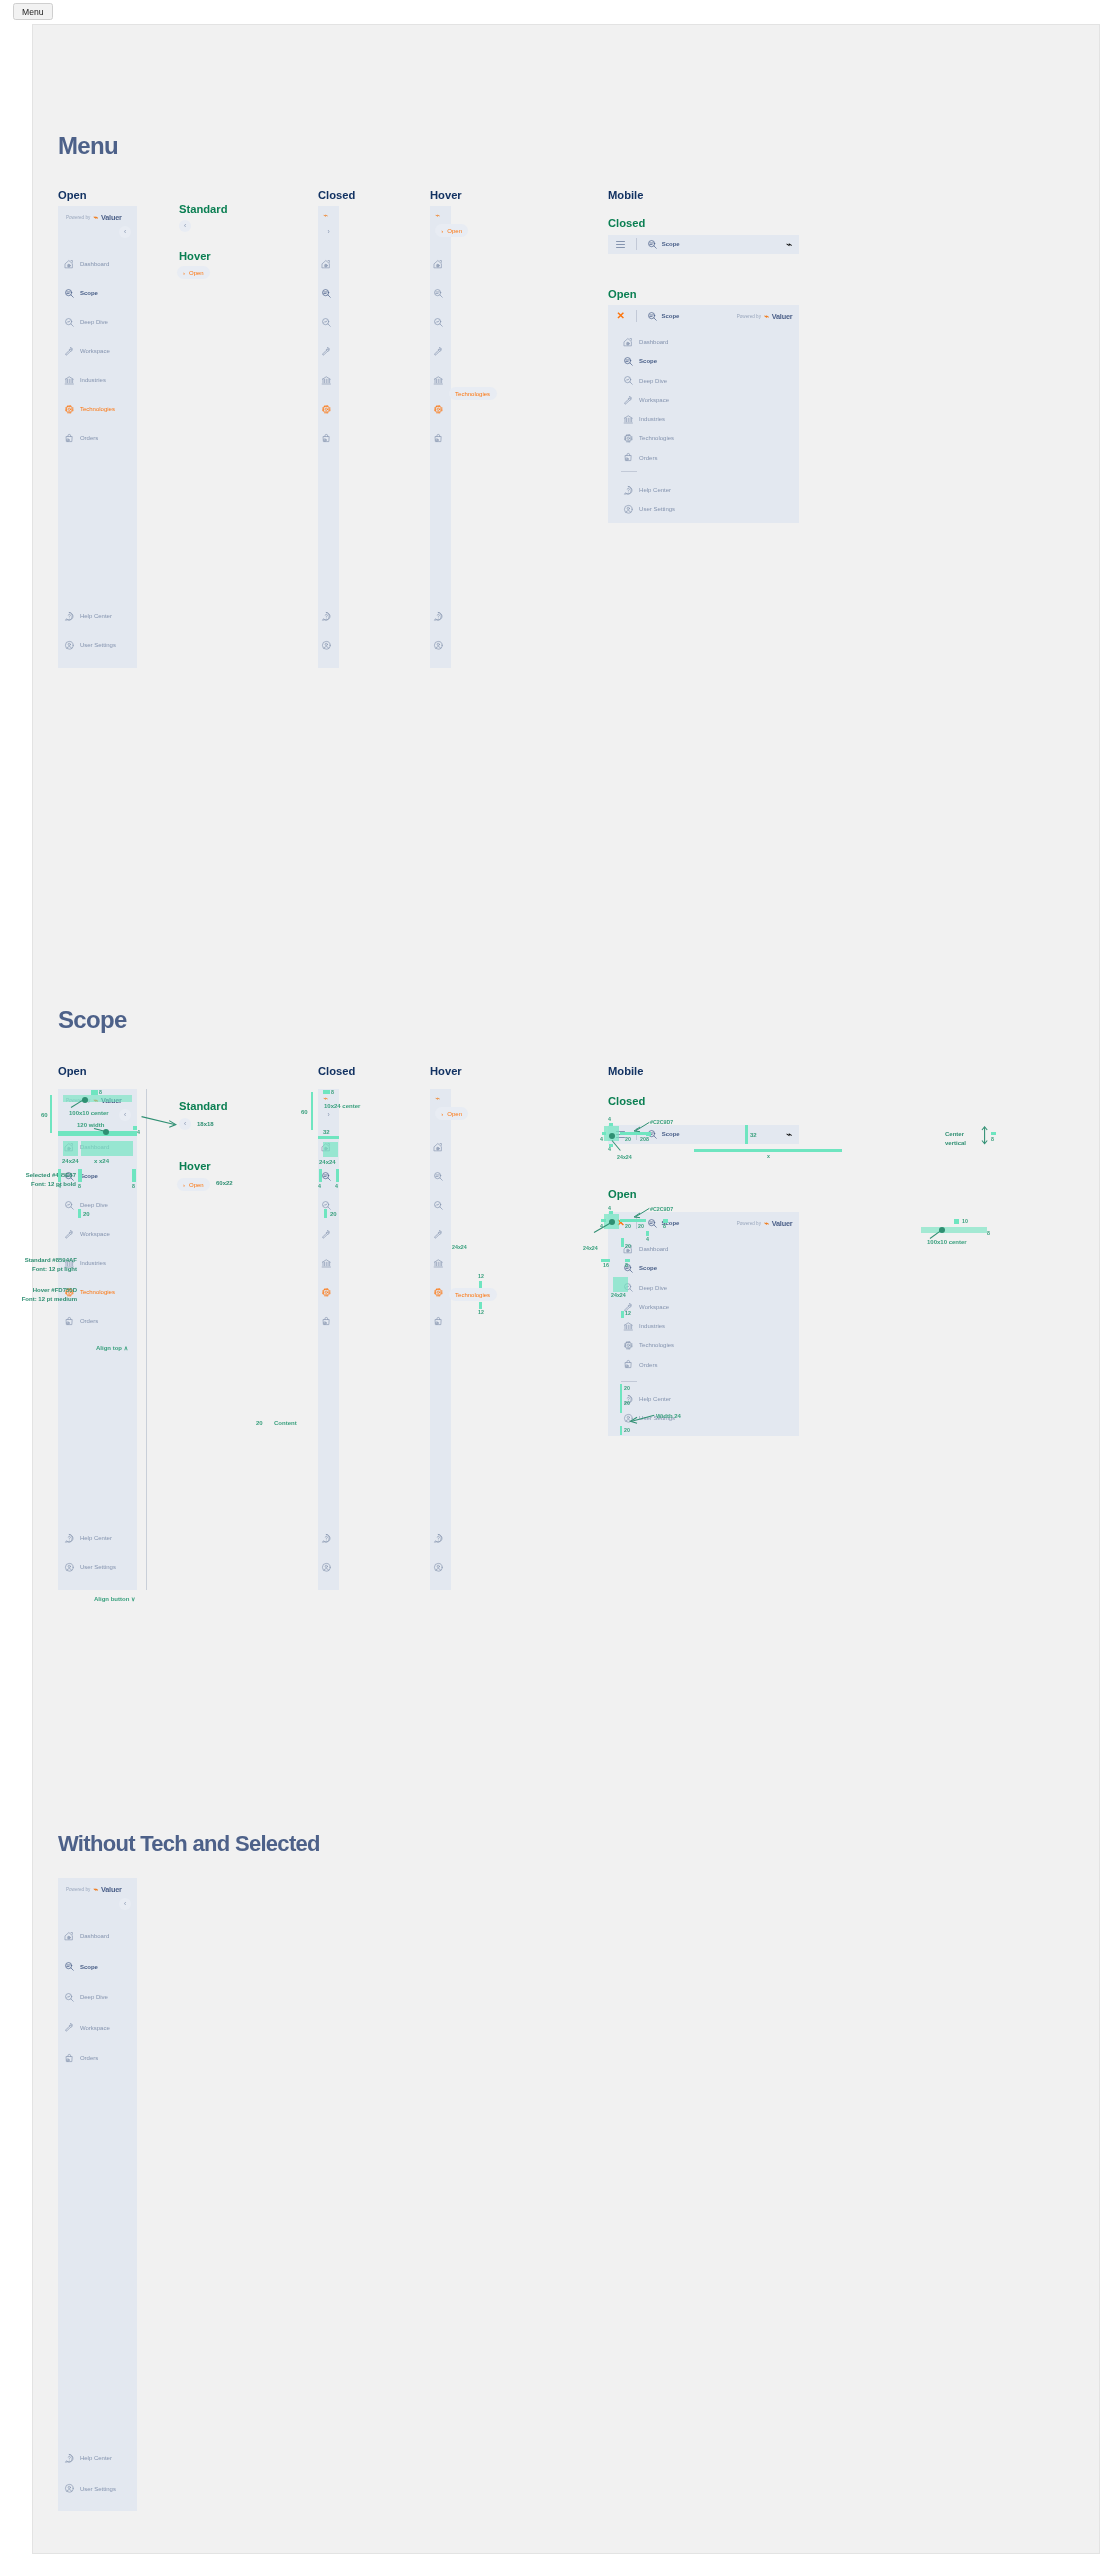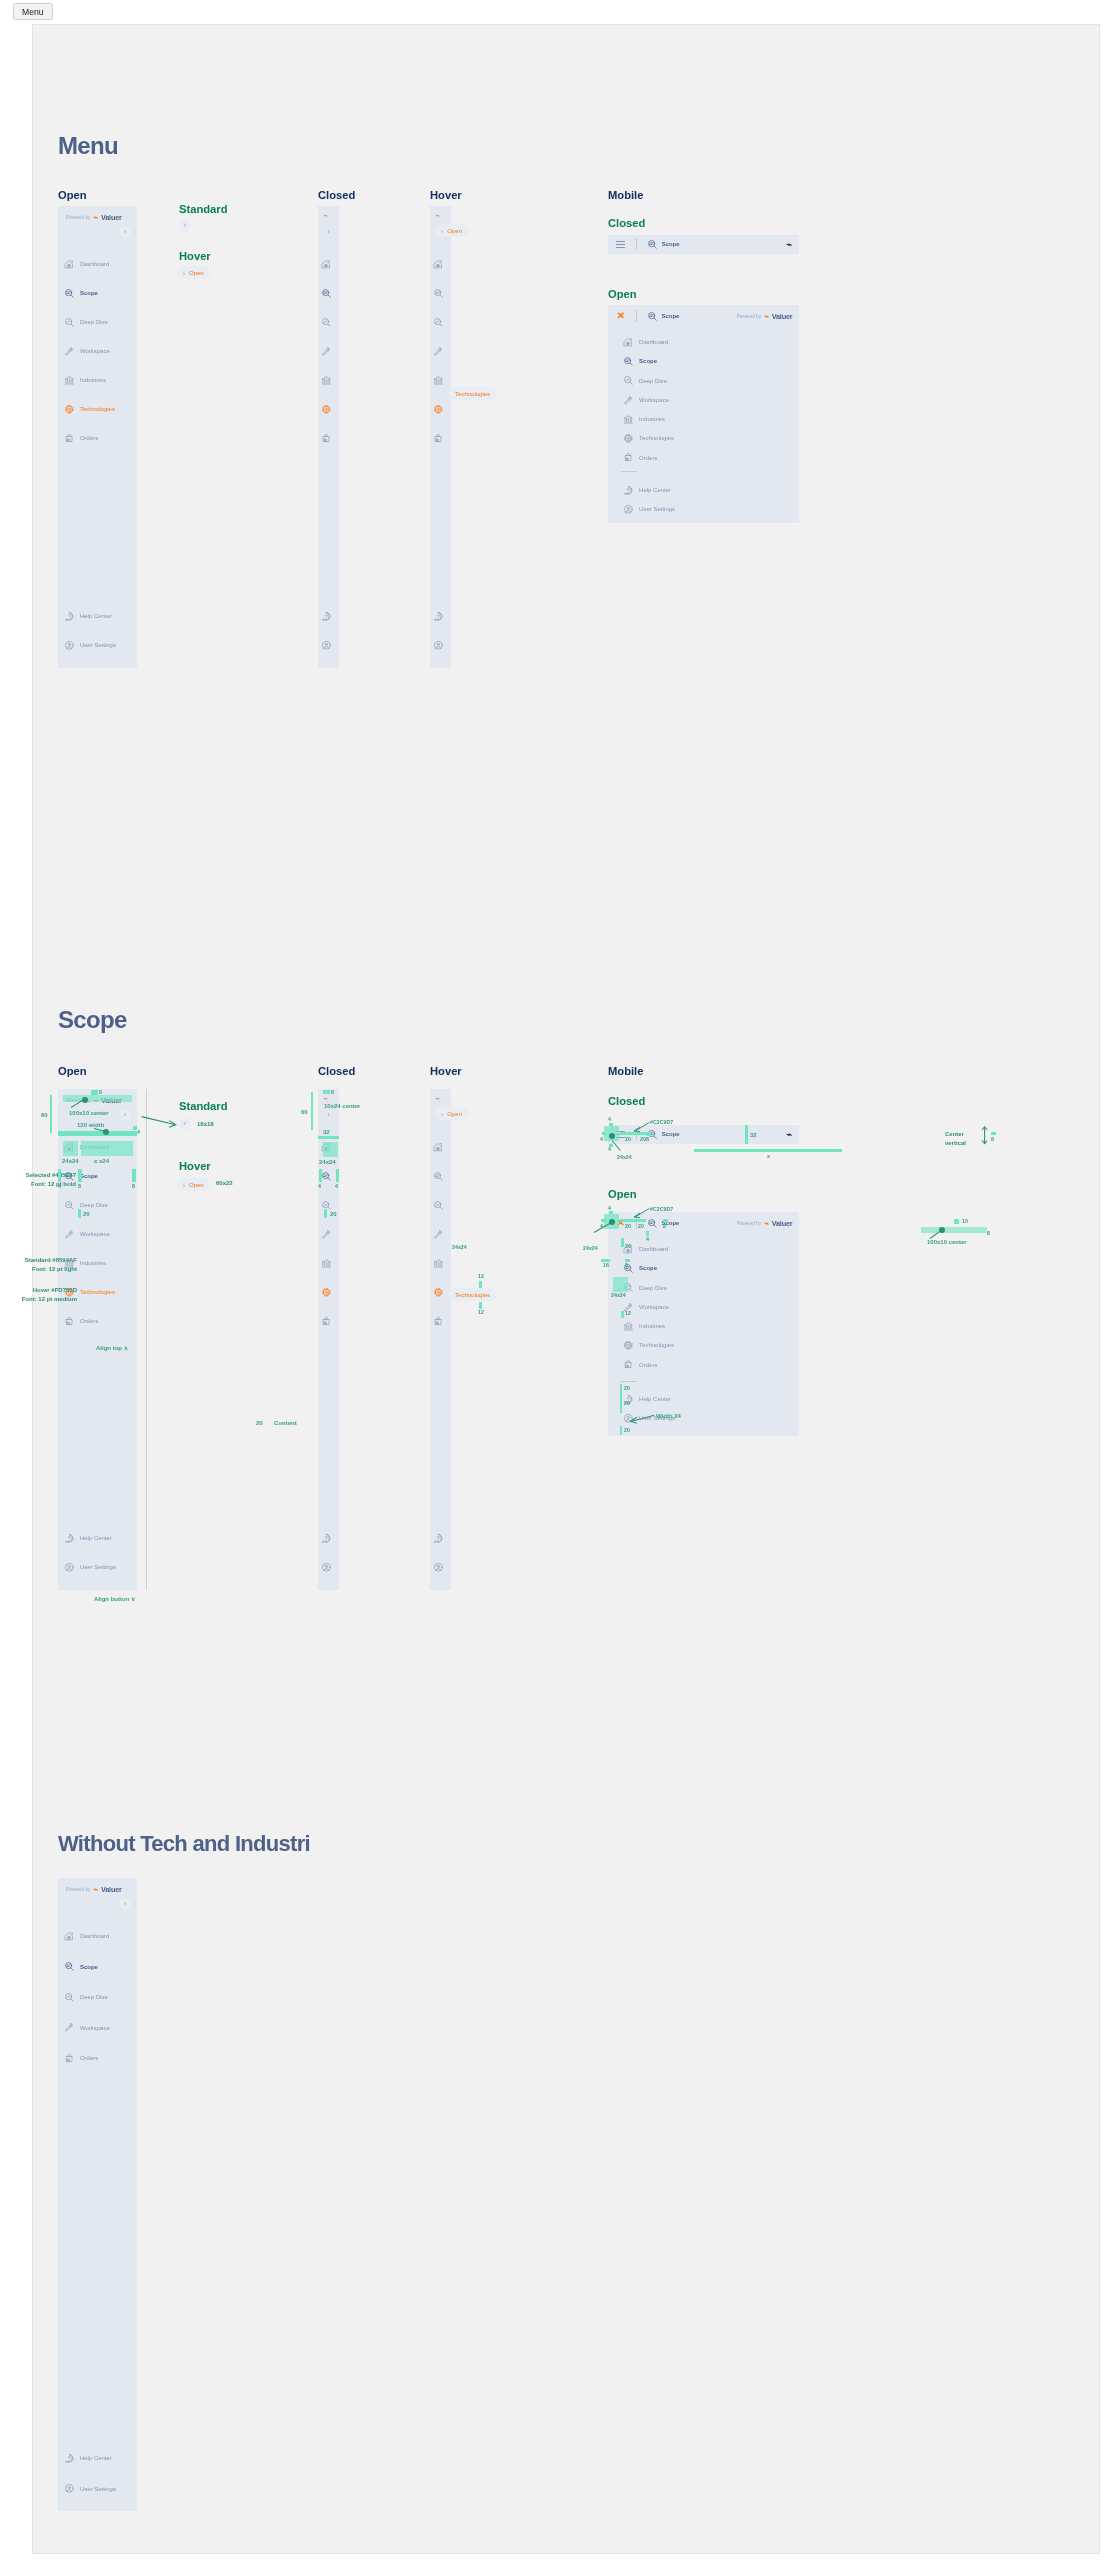--- a/index.html
+++ b/index.html
@@ -1153,21 +1153,21 @@
   <div class="mtxt big" style="left:623px;top:1388px">Width 24</div>
   <div class="arrow" style="left:592px;top:1389px">
     <svg width="32" height="10.6" viewBox="0 0 48 16">
         <path d="M44 2 L10 11" stroke="#2f8f72" stroke-width="1.6" fill="none"></path>
         <path d="M18 5 L8 11 L18 14" stroke="#2f8f72" stroke-width="1.6" fill="none"></path>
       </svg>
   </div>
   <div class="mm" style="left:587px;top:1401px;width:2px;height:9.2px"></div>
   <div class="mtxt" style="left:591px;top:1403px">20</div>
 
-  <div class="sec-title" style="left:25px;top:1808px;font-size:22px">Without Tech and Industri</div>
+  <div class="sec-title" style="left:25px;top:1808px;font-size:22px">Without Tech and Selected</div>
   <div class="panel" style="left:25px;top:1853px;width:79px;height:633px">
     <div class="brand" style="left:8px;top:7.3px">
       <span>Powered by</span>
       <span class="vw">⌁</span>
       <span class="vt">Valuer</span>
     </div>
     <div class="chev" style="left:61px;top:20px">‹</div>
     <div class="navlist" id="navWithout" style="top:50px">
         <div class="navitem" style="margin-bottom: 14.5px;">
           <span class="ic">

